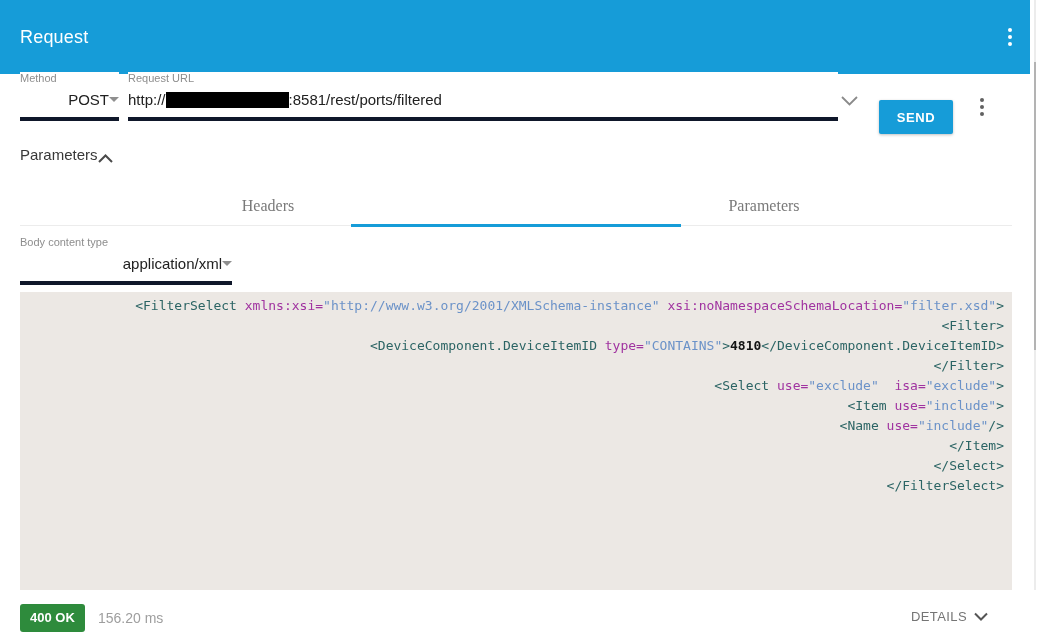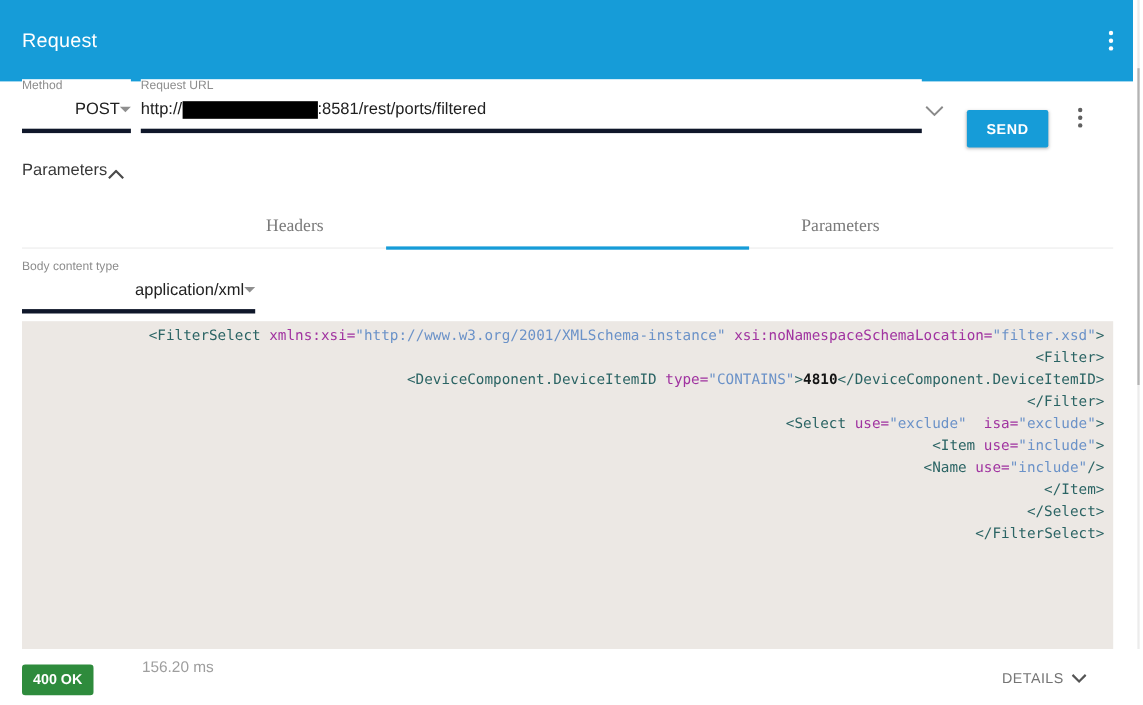--- a/index.html
+++ b/index.html
@@ -60,21 +60,21 @@
                padding:4px 8px 0 5px; white-space:pre; overflow:hidden; color:#333; cursor:text;text-align:right; }
   .tok-tag { color:#2B6464; }
   .tok-attr { color:#A033A0; }
   .tok-val { color:#6B92C8; }
   .tok-txt { color:#141414; font-weight:bold; }
 
   
   .status-bar { position:absolute; left:0; top:590px; width:1039px; height:51px; background:#fff; }
   .status-badge { position:absolute; left:20px; top:14px; height:28px; line-height:28px; padding:0 10px;
                   background:#2E8B3C; border-radius:3px; color:#fff; font-size:13px; font-weight:700; }
-  .status-time { position:absolute; left:98px; top:8px; font-size:14px; color:#9e9e9e;margin-left:31px; }
+  .status-time { position:absolute; left:98px; top:20px; font-size:14px; color:#9e9e9e; }
   .details { position:absolute; right:51px; top:19px; display:flex; align-items:center; gap:7px;
              font-size:13px; color:#757575; letter-spacing:.4px; cursor:pointer; }
   svg.chev { display:block; }
 </style>
 </head>
 <body>
 
 <div class="app-header">
   <span class="title">Request</span>
 </div>

